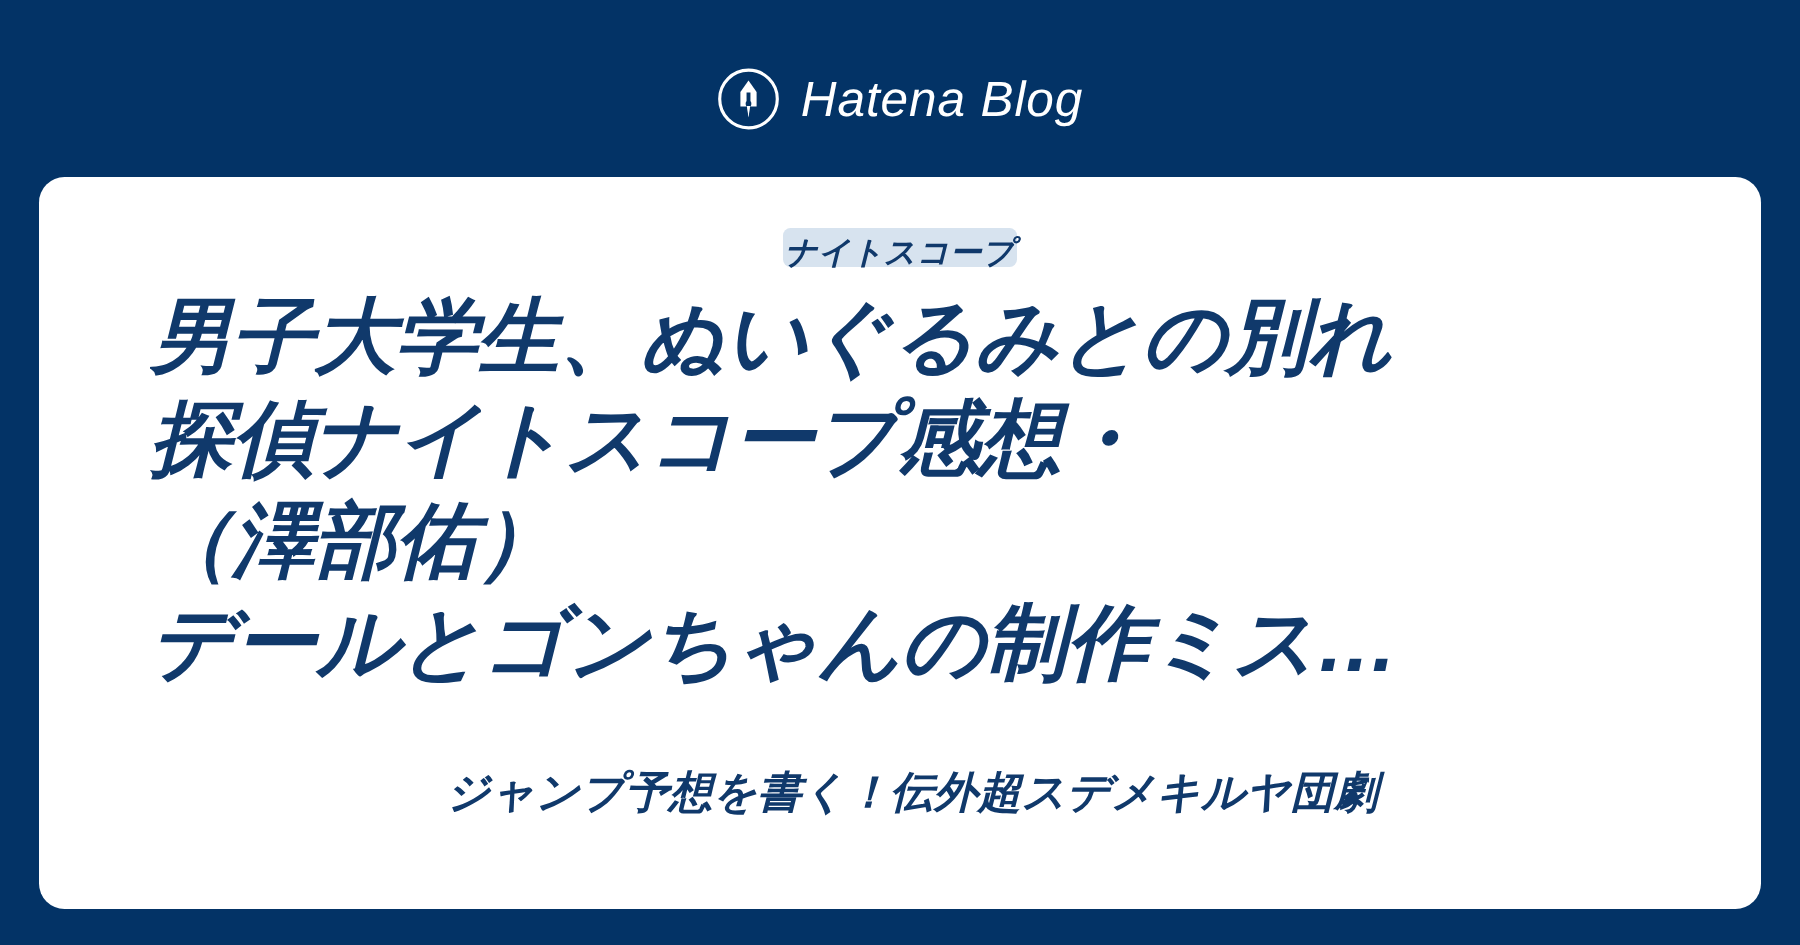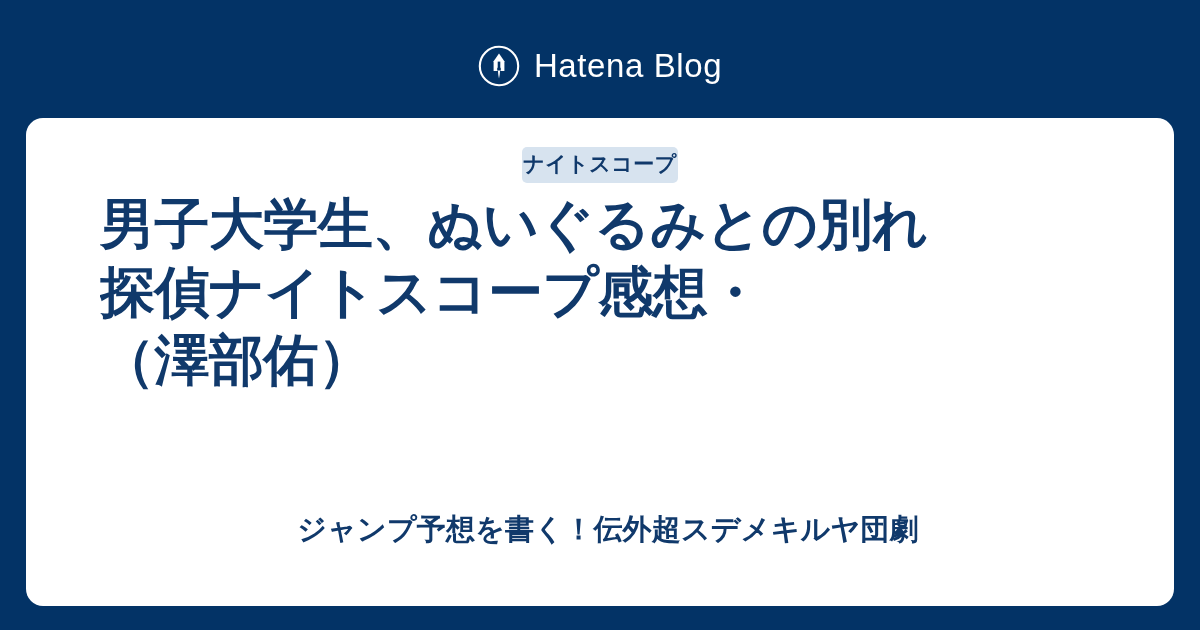--- a/index.html
+++ b/index.html
@@ -13,20 +13,21 @@
     background: #033366;
     font-family: "Liberation Sans", "DejaVu Sans", sans-serif;
   }
 
   .og-card {
     position: relative;
     width: 1200px;
     height: 630px;
     background: #033366;
     box-sizing: border-box;
+    font-style: italic;
   }
 
   
   .brand {
     position: absolute;
     top: 38px;
     left: 0;
     width: 1200px;
     height: 56px;
     display: flex;
@@ -80,21 +81,21 @@
     display: flex;
     align-items: center;
     justify-content: center;
   }
   .tag {
     display: inline-block;
     background: #d7e3ef;
     color: #10396b;
     font-size: 21px;
     line-height: 34px;
-    height: 36px;
+    height: 26px;
     padding: 0 1px;
     border-radius: 5px;
     font-weight: 700;
     letter-spacing: 0.5px;
     white-space: nowrap;
   }
 
   
   .entry-title {
     margin-top: 8px;
@@ -153,20 +154,21 @@
     <div class="panel-inner">
 
       <div class="tag-row">
         <span class="tag">ナイトスコープ</span>
       </div>
 
       <div class="entry-title">
         <span class="tline">男子大学生、ぬいぐるみとの別れ</span>
         <span class="tline">探偵ナイトスコープ感想・</span>
         <span class="tline">（澤部佑）</span>
+        <span class="tline">デールとゴンちゃんの制作ミス…</span>
       </div>
 
       <div class="blog-name">ジャンプ予想を書く！伝外超スデメキルヤ団劇</div>
 
     </div>
   </div>
 
 </div>
 
 </body></html>

